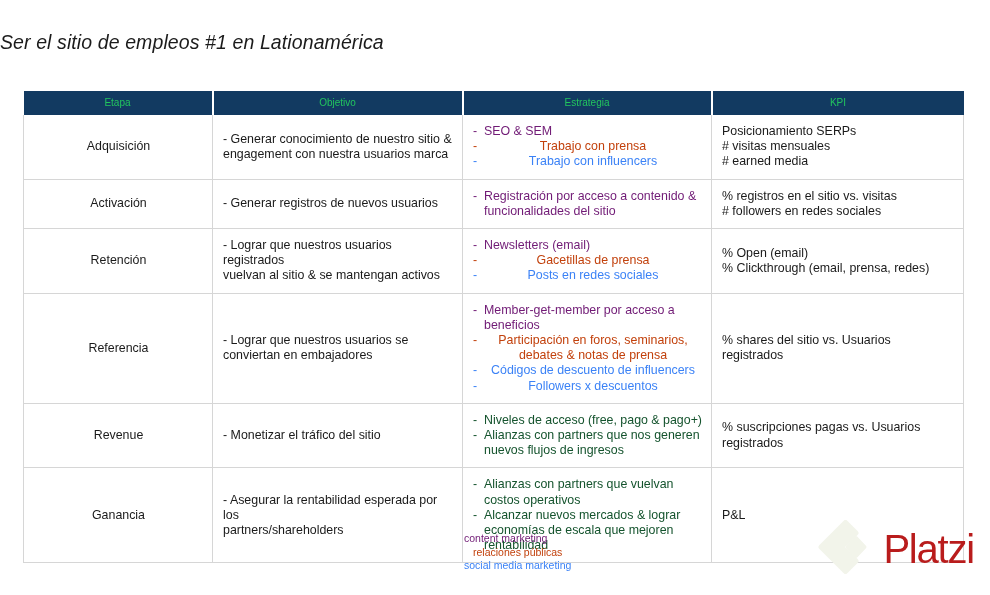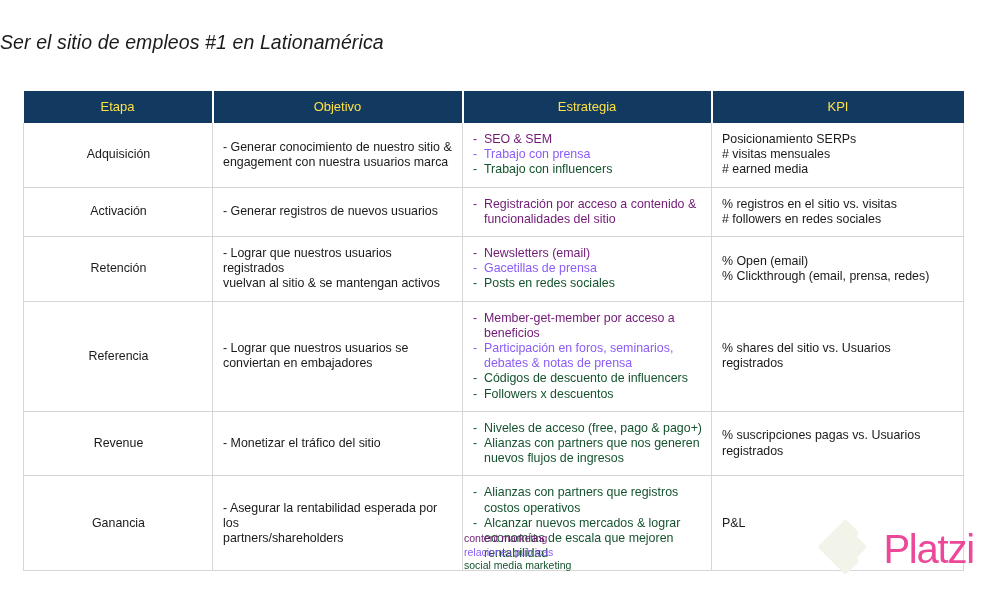--- a/index.html
+++ b/index.html
@@ -39,24 +39,24 @@
     width: 940px;
     table-layout: fixed;
   }
   table.matrix col.c-etapa     { width: 189px; }
   table.matrix col.c-objetivo  { width: 250px; }
   table.matrix col.c-estrategia{ width: 249px; }
   table.matrix col.c-kpi       { width: 252px; }
 
   table.matrix thead th {
     background: #123a61;
-    color: #fde047;
+    color: #22c55e;
     font-weight: 400;
-    font-size: 13px;
-    height: 32px;
+    font-size: 10px;
+    height: 24px;
     line-height: 24px;
     padding: 0;
     text-align: center;
     border-right: 2px solid #ffffff;
     vertical-align: middle;
   }
   table.matrix thead th:last-child { border-right: none; }
 
   table.matrix tbody td {
     border-bottom: 1px solid #d6d6d6;
@@ -93,22 +93,22 @@
     padding-left: 11px;
   }
   .bullet-list li::before {
     content: "-";
     position: absolute;
     left: 0;
     top: 0;
   }
 
   .c-red   { color: #701a75; }
-  .c-blue  { color: #8b5cf6; }
-  .c-green { color: #14532d; }
+  .c-blue  { color: #c2410c; text-align: center; }
+  .c-green { color: #3b82f6; text-align: center; }
   .c-black { color: #14532d; }
 
   
   .legend {
     position: absolute;
     left: 464px;
     top: 532px;
     font-size: 10.5px;
     line-height: 13.5px;
   }
@@ -122,21 +122,21 @@
     display: flex;
     align-items: center;
     gap: 9px;
     opacity: 1;
     pointer-events: none;
   }
   .wm-mark { display: block; }
   .wm-text {
     font-size: 40px;
     letter-spacing: -1.2px;
-    color: #ec4899;
+    color: #b91c1c;
     font-weight: 400;
     line-height: 1;
   }
 </style>
 </head>
 <body>
 
 <h1 class="slide-title">Ser el sitio de empleos #1 en Lationamérica</h1>
 
 <div class="table-wrap">
@@ -243,21 +243,21 @@
           </td>
         </tr>
         <tr>
           <td class="etapa"><span>Ganancia</span></td>
           <td class="objetivo">
             <span class="line">- Asegurar la rentabilidad esperada por los</span>
             <span class="line">partners/shareholders</span>
           </td>
           <td class="estrategia">
             <ul class="bullet-list">
-              <li class="c-black">Alianzas con partners que registros costos operativos</li>
+              <li class="c-black">Alianzas con partners que vuelvan costos operativos</li>
               <li class="c-black">Alcanzar nuevos mercados &amp; lograr economías de escala que mejoren rentabilidad</li>
             </ul>
           </td>
           <td class="kpi">
             <span class="line">P&amp;L</span>
           </td>
         </tr>
       </tbody>
   </table>
 </div>

